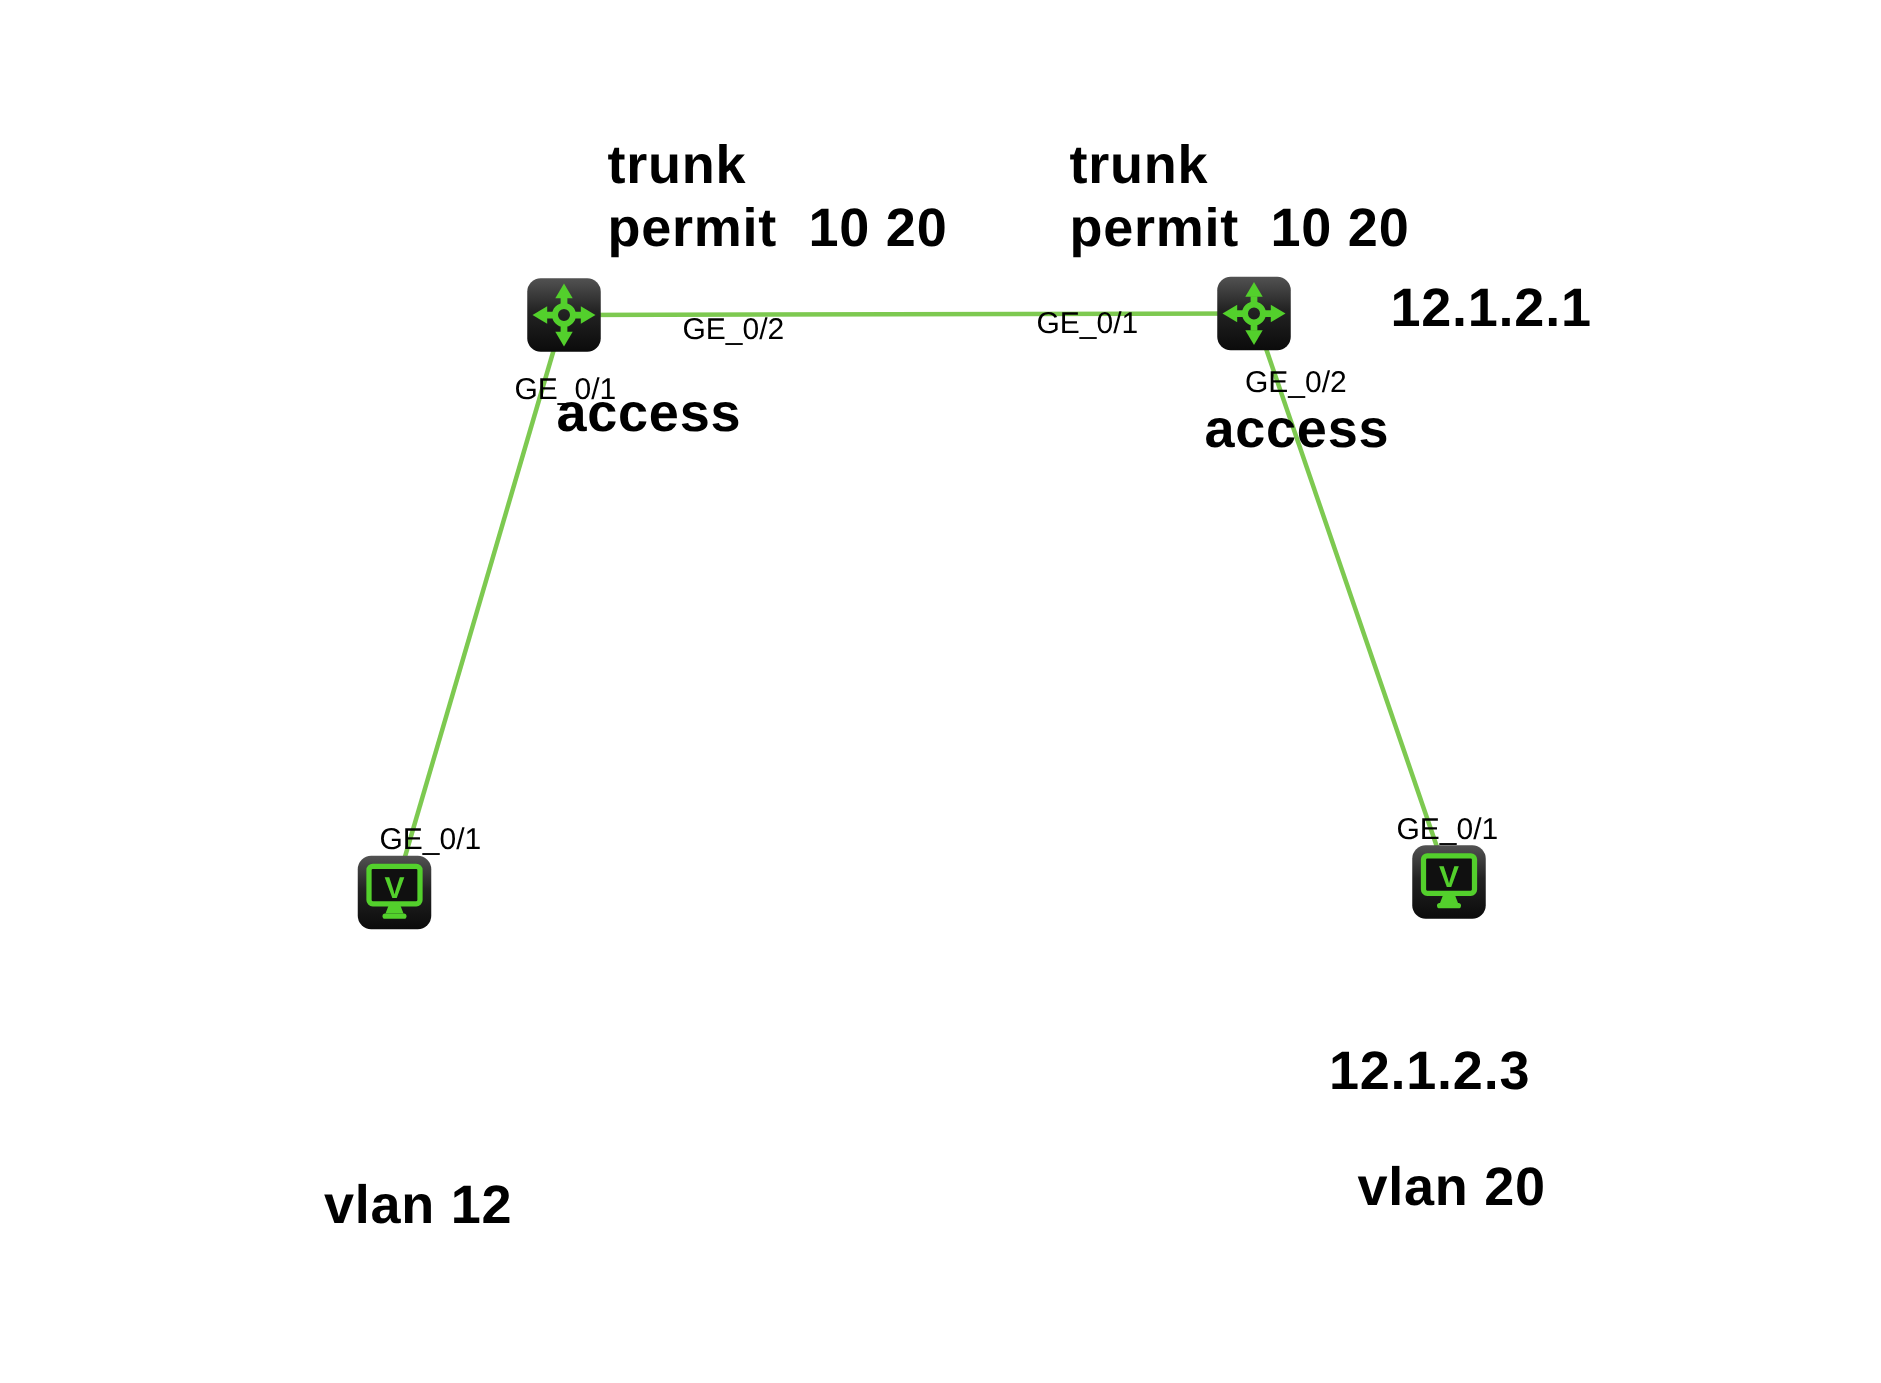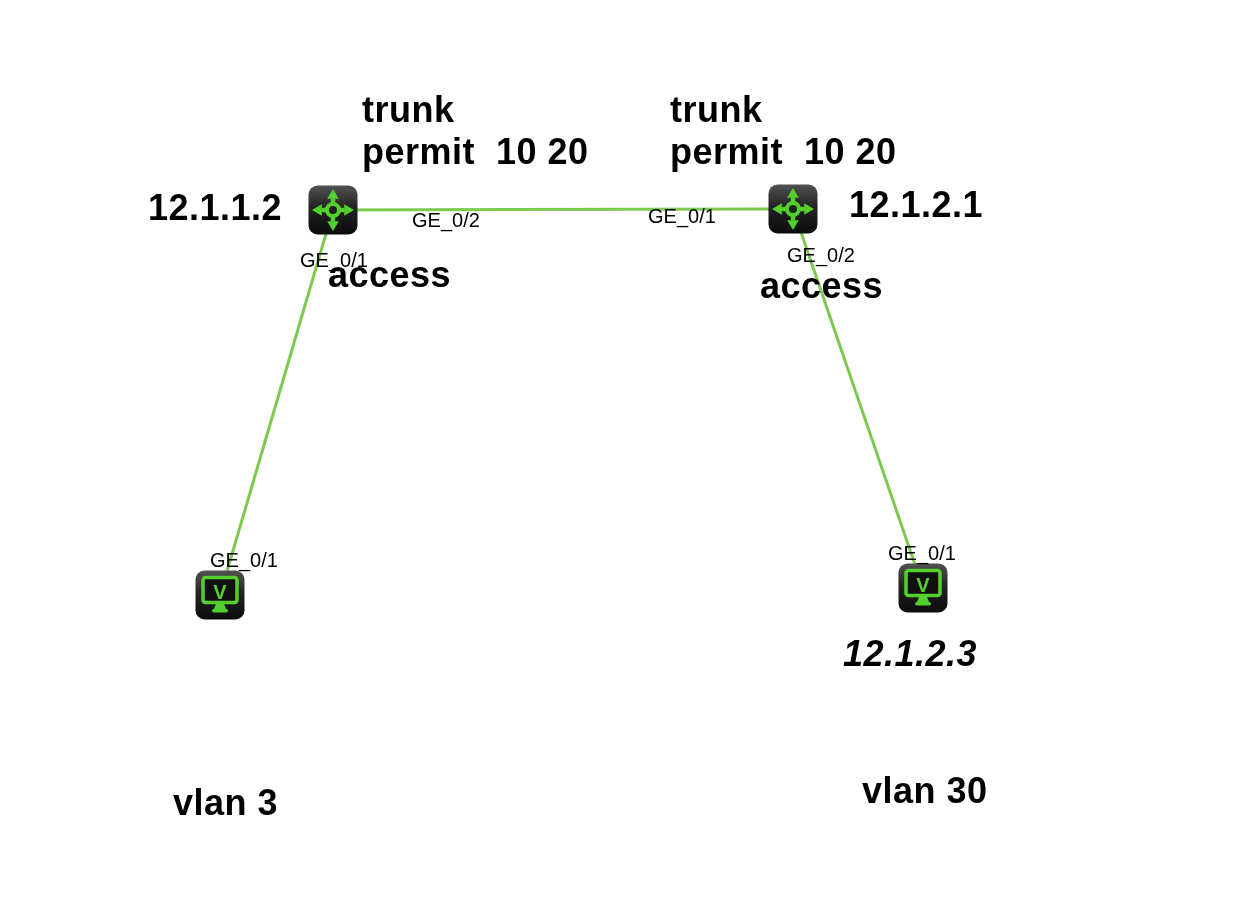--- a/index.html
+++ b/index.html
@@ -6,20 +6,21 @@
   body{
     font-family:"Liberation Sans","DejaVu Sans",sans-serif;
     background:#ffffff;
   }
   #canvas{
     position:relative;
     width:1061px;
     height:922px;
     background:#ffffff;
     overflow:hidden;
+    margin-left:43px;
   }
   #wires{
     position:absolute;
     left:0;top:0;
     width:1254px;height:922px;
     z-index:1;
   }
   #wires line{
     stroke:var(--link-color,#7dc950);
     stroke-width:3;
@@ -107,27 +108,26 @@
   <div class="node" style="left: 898px; top: 563px;">
     <svg viewBox="0 0 50 50">
         <use href="#pc-glyph"></use>
       </svg>
   </div>
 
   <div class="lbl big" style="left: 362px; top: 92px;">trunk</div>
   <div class="lbl big" style="left: 362px; top: 134px;">permit  10 20</div>
   <div class="lbl big" style="left: 670px; top: 92px;">trunk</div>
   <div class="lbl big" style="left: 670px; top: 134px;">permit  10 20</div>
-  <div class="lbl big" style="left: 148px; top: 190px;">12.1.1.2</div>
-  <div class="lbl big" style="left: 849px; top: 187px;">12.1.2.1</div>
+  <div class="lbl big" style="left: 884px; top: 187px;">12.1.2.1</div>
   <div class="lbl big" style="left: 328px; top: 257px;">access</div>
   <div class="lbl big" style="left: 760px; top: 268px;">access</div>
-  <div class="lbl big" style="left: 843px; top: 636px; font-style: italic;">12.1.2.3</div>
-  <div class="lbl big" style="left: 173px; top: 785px;">vlan 3</div>
-  <div class="lbl big" style="left: 862px; top: 773px;">vlan 30</div>
+  <div class="lbl big" style="left: 843px; top: 696px;">12.1.2.3</div>
+  <div class="lbl big" style="left: 173px; top: 785px;">vlan 12</div>
+  <div class="lbl big" style="left: 862px; top: 773px;">vlan 20</div>
   <div class="lbl port" style="left: 412px; top: 210px;">GE_0/2</div>
   <div class="lbl port" style="left: 648px; top: 206px;">GE_0/1</div>
   <div class="lbl port" style="left: 300px; top: 250px;">GE_0/1</div>
   <div class="lbl port" style="left: 787px; top: 245px;">GE_0/2</div>
   <div class="lbl port" style="left: 210px; top: 550px;">GE_0/1</div>
   <div class="lbl port" style="left: 888px; top: 543px;">GE_0/1</div>
 
 </div>
 
 </body></html>

